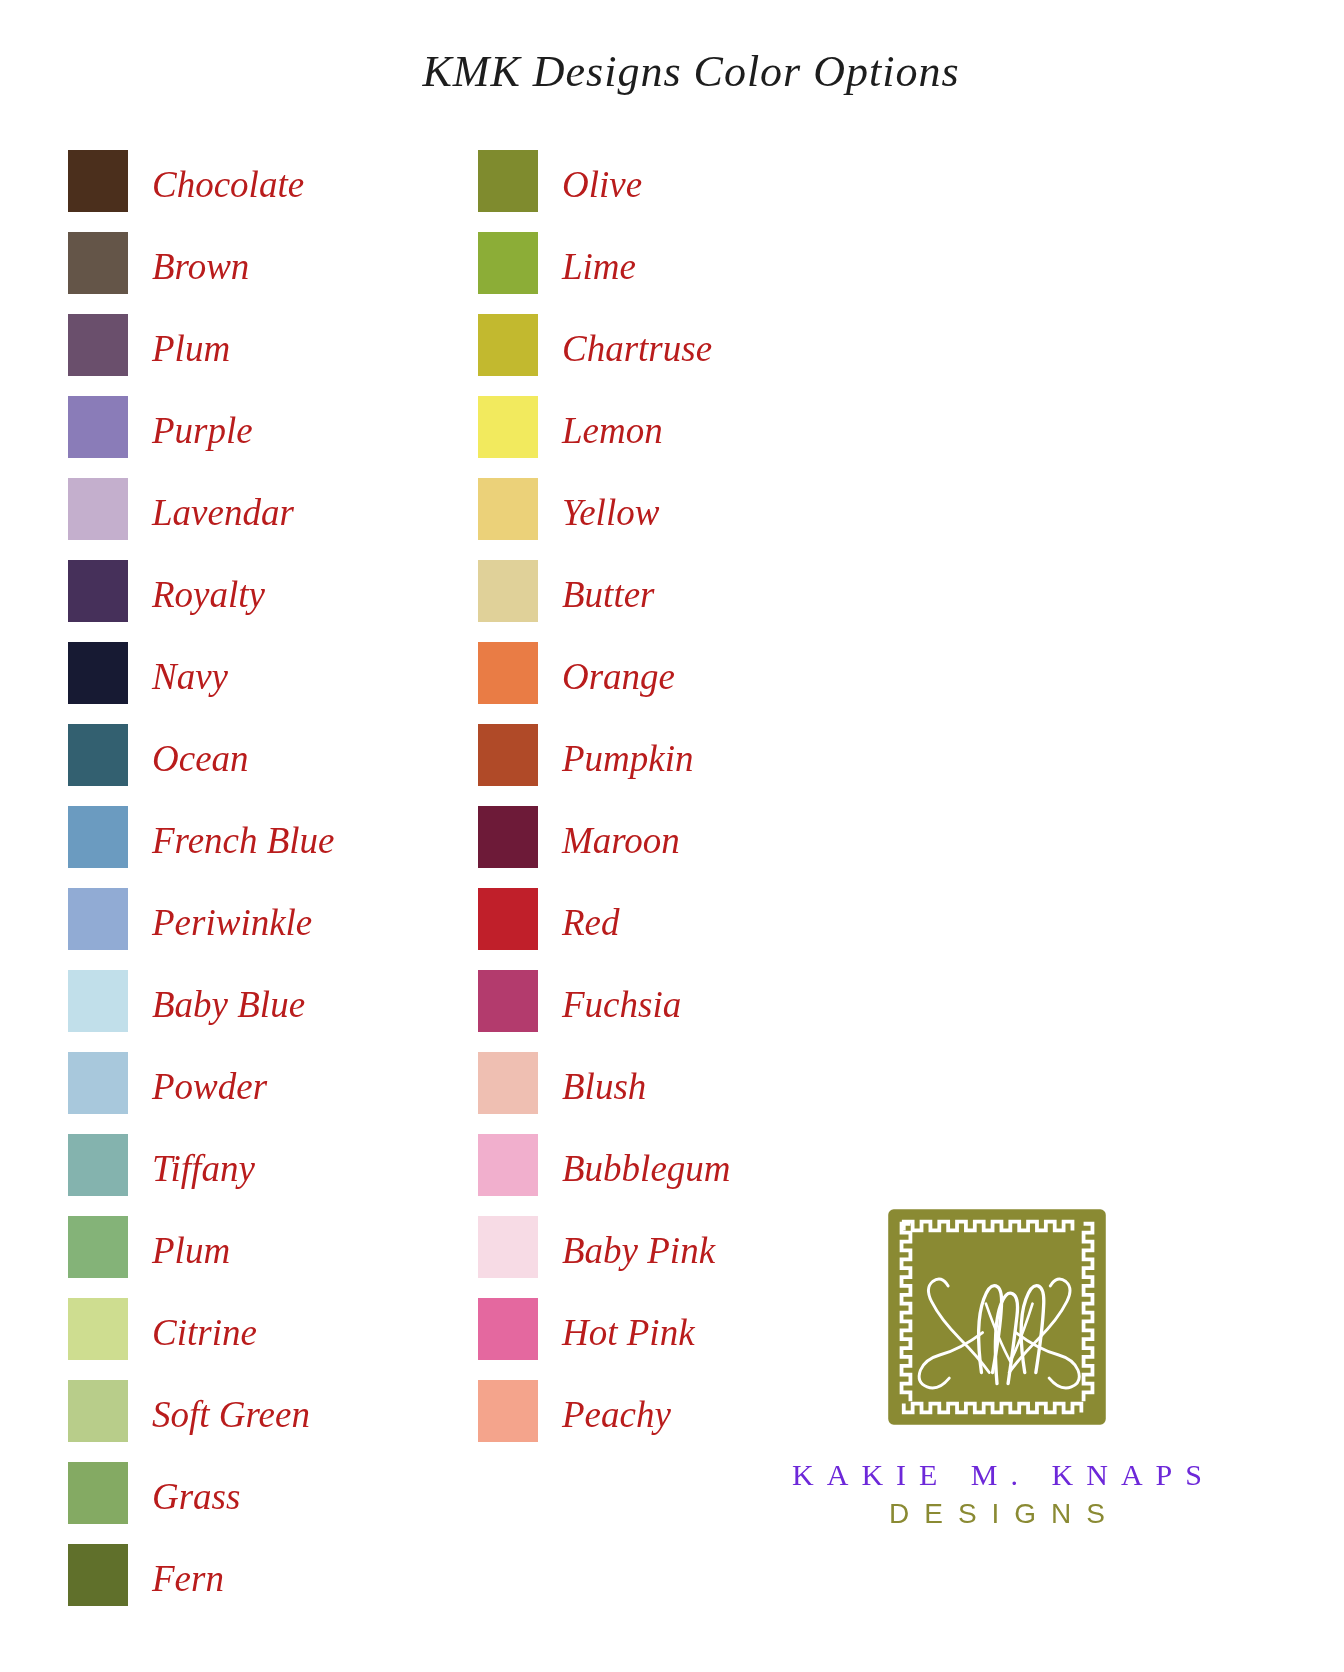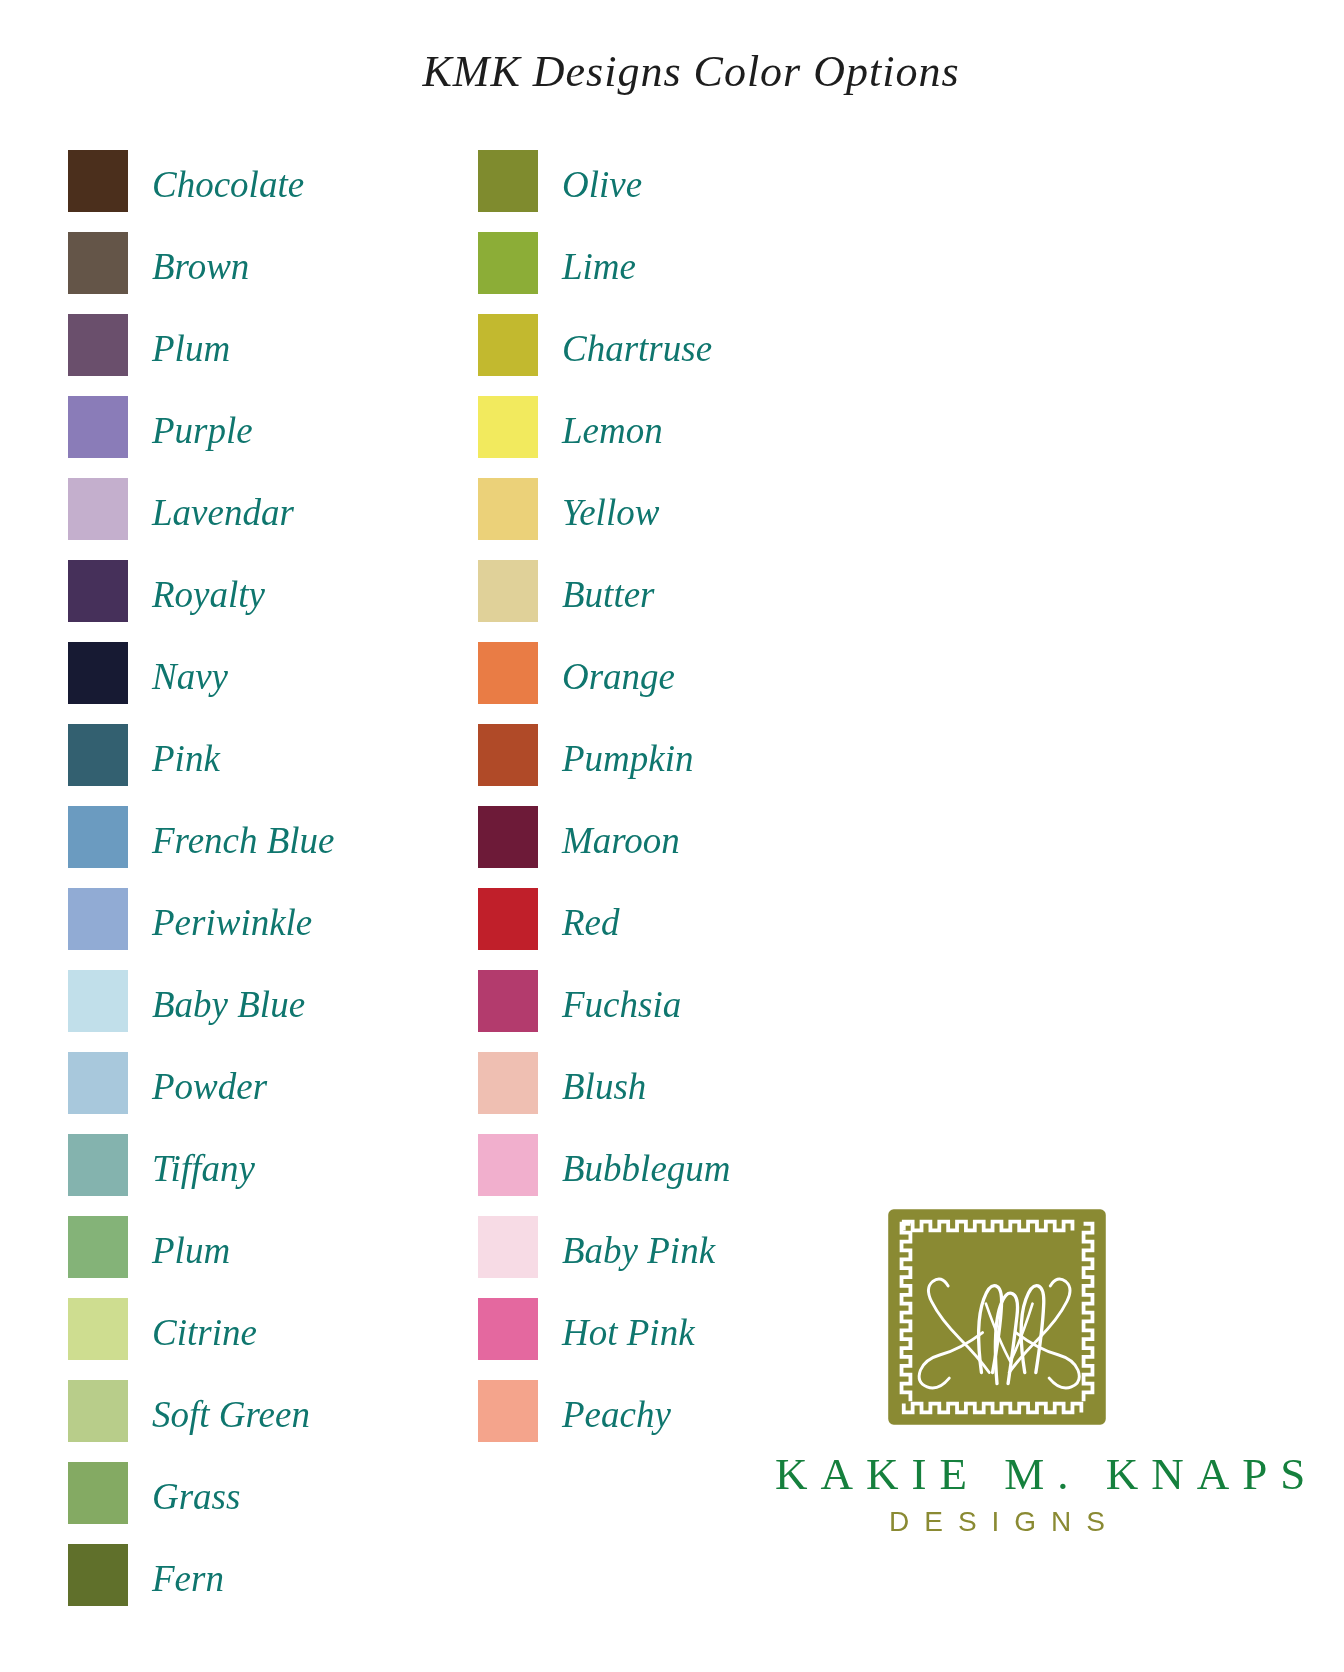--- a/index.html
+++ b/index.html
@@ -49,46 +49,46 @@
     width: 60px;
     height: 62px;
     flex: 0 0 60px;
   }
   .swatch-label {
     margin-left: 24px;
     font-family: "Liberation Serif", serif;
     font-style: italic;
     font-size: 37px;
     line-height: 1;
-    color: #0f766e;
+    color: #b91c1c;
     white-space: nowrap;
     position: relative;
     top: 3px;
   }
 
   
   #brand-block {
     position: absolute;
     left: 762px;
     top: 1206px;
     width: 470px;
     text-align: center;
   }
   #brand-mark {
     width: 222px;
     height: 222px;
     margin: 0 auto;
     display: block;
   }
   #brand-name {
-    margin-top: 20px;
-    font-family: "Liberation Serif", serif;
-    font-size: 45px;
+    margin-top: 30px;
+    font-family: "Liberation Serif", serif;
+    font-size: 30px;
     letter-spacing: 13px;
-    color: #15803d;
+    color: #6d28d9;
     white-space: nowrap;
     text-indent: 13px;
   }
   #brand-tagline {
     margin-top: 6px;
     font-family: "Liberation Sans", sans-serif;
     font-size: 28px;
     font-weight: 300;
     letter-spacing: 15px;
     color: #8a8a33;
@@ -125,21 +125,21 @@
     <div class="swatch-row">
       <div class="swatch-chip" style="background: rgb(70, 48, 90);"></div>
       <div class="swatch-label">Royalty</div>
     </div>
     <div class="swatch-row">
       <div class="swatch-chip" style="background: rgb(23, 26, 51);"></div>
       <div class="swatch-label">Navy</div>
     </div>
     <div class="swatch-row">
       <div class="swatch-chip" style="background: rgb(51, 96, 112);"></div>
-      <div class="swatch-label">Pink</div>
+      <div class="swatch-label">Ocean</div>
     </div>
     <div class="swatch-row">
       <div class="swatch-chip" style="background: rgb(107, 155, 192);"></div>
       <div class="swatch-label">French Blue</div>
     </div>
     <div class="swatch-row">
       <div class="swatch-chip" style="background: rgb(145, 171, 212);"></div>
       <div class="swatch-label">Periwinkle</div>
     </div>
     <div class="swatch-row">

